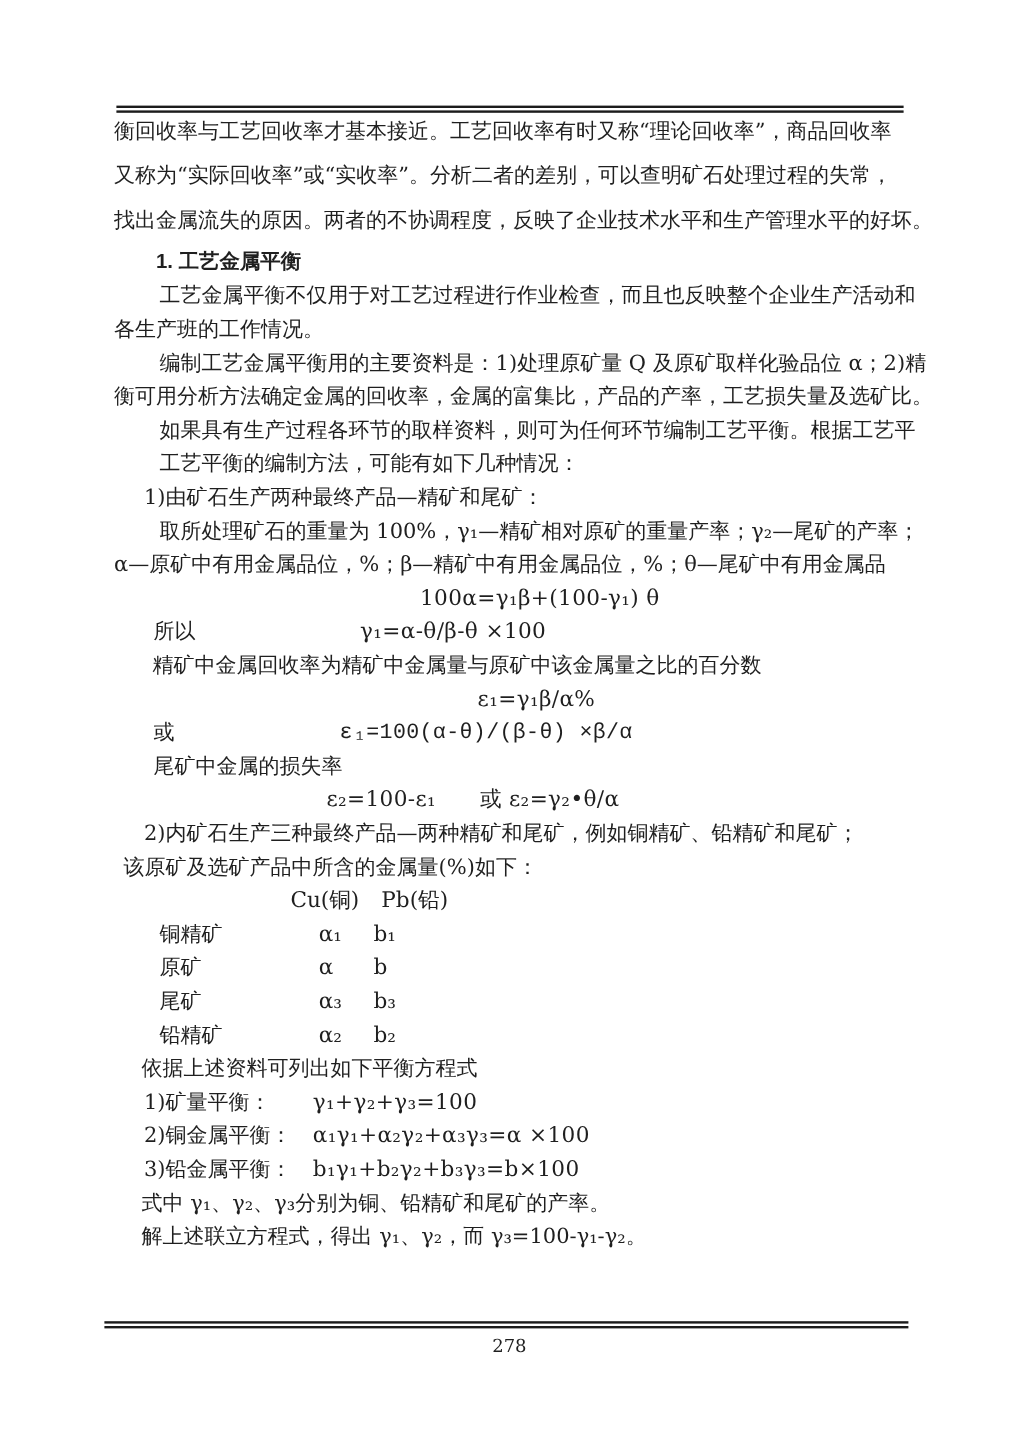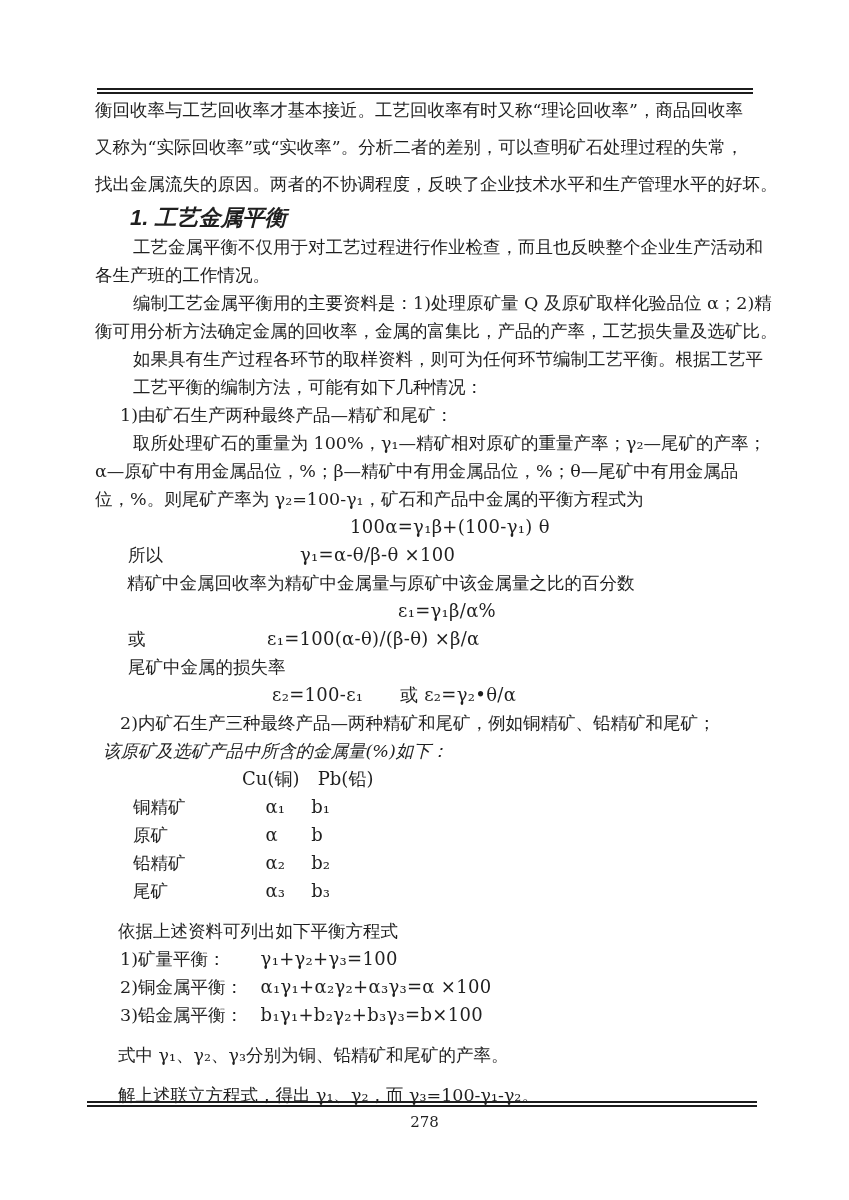--- a/index.html
+++ b/index.html
@@ -12,32 +12,32 @@
   .rule {
     position:absolute; height:2px; box-sizing:content-box;
     border-top:2px solid #1c1c1c; border-bottom:2px solid #1c1c1c;
   }
   .rule-top    { left:97px;  top:88px;   width:656px; }
   .rule-bottom { left:87px;  top:1101px; width:670px; }
   .content { position:absolute; left:95px; top:92px; width:668px; }
   .ln { position:relative; height:28px; line-height:28px; font-size:17.5px; white-space:nowrap; }
   .lh37 { height:37px; line-height:37px; }
   .heading {
-    height:30px; line-height:30px; font-weight:700; font-size:22px;
-    font-family:"Liberation Sans","DejaVu Sans",sans-serif; padding-left:35px;font-style:italic;
+    height:30px; line-height:30px; font-weight:700; font-size:17px;
+    font-family:"Liberation Sans","DejaVu Sans",sans-serif; padding-left:35px;
   }
   .ind38 { padding-left:38px; }
   .ind33 { padding-left:33px; }
   .ind32 { padding-left:32px; }
   .ind25 { padding-left:25px; }
-  .ind23 { padding-left:23px;margin-top:12px; }
-  .ind8  { padding-left:8px;font-style:italic;  }
+  .ind23 { padding-left:23px; }
+  .ind8  { padding-left:8px;  }
   .fx { font-size:18px; letter-spacing:0.3px; }
   .abs { position:absolute; top:0; }
-  .f1 { left:255px; } .f2 { left:205px; } .f3 { left:303px;text-align:center; } .f4 { left:172px; } .f5 { left:177px; }
+  .f1 { left:255px; } .f2 { left:205px; } .f3 { left:303px;text-align:center; } .f4 { left:188px;font-family:Liberation Mono, monospace; } .f5 { left:177px; }
   .eqlab { display:inline-block; min-width:135px; }
   .thead { padding-left:147px; font-size:18px; }
   .thc { display:inline-block; min-width:70px; }
   .trow { padding-left:38px; }
   .tlab { display:inline-block; width:127px; }
   .tc1  { display:inline-block; width:40px; font-size:18px; }
   .tc2  { font-size:18px; }
   .page-num {
     position:absolute; top:1110px; left:0; width:849px;
     text-align:center; font-size:15px; height:24px; line-height:24px;
@@ -63,21 +63,20 @@
     <div class="ln ind38">编制工艺金属平衡用的主要资料是：1)处理原矿量 Q 及原矿取样化验品位 α；2)精</div>
 
     <div class="ln">衡可用分析方法确定金属的回收率，金属的富集比，产品的产率，工艺损失量及选矿比。</div>
     <div class="ln ind38">如果具有生产过程各环节的取样资料，则可为任何环节编制工艺平衡。根据工艺平</div>
 
     <div class="ln ind38">工艺平衡的编制方法，可能有如下几种情况：</div>
     <div class="ln ind25">1)由矿石生产两种最终产品—精矿和尾矿：</div>
 
     <div class="ln ind38">取所处理矿石的重量为 100%，γ₁—精矿相对原矿的重量产率；γ₂—尾矿的产率；</div>
     <div class="ln">α—原矿中有用金属品位，%；β—精矿中有用金属品位，%；θ—尾矿中有用金属品</div>
-    <div class="ln">位，%。则尾矿产率为 γ₂=100-γ₁，矿石和产品中金属的平衡方程式为</div>
 
     <div class="ln">
       <span class="fx abs f1">100α=γ₁β+(100-γ₁) θ</span>
     </div>
 
     <div class="ln">
       <span class="ind33">所以</span>
       <span class="fx abs f2">γ₁=α-θ/β-θ ×100</span>
     </div>
 
@@ -110,28 +109,28 @@
         <span class="tlab">铜精矿</span>
         <span class="tc1">α₁</span>
         <span class="tc2">b₁</span>
       </div>
       <div class="ln trow">
         <span class="tlab">原矿</span>
         <span class="tc1">α</span>
         <span class="tc2">b</span>
       </div>
       <div class="ln trow">
+        <span class="tlab">尾矿</span>
+        <span class="tc1">α₃</span>
+        <span class="tc2">b₃</span>
+      </div>
+      <div class="ln trow">
         <span class="tlab">铅精矿</span>
         <span class="tc1">α₂</span>
         <span class="tc2">b₂</span>
-      </div>
-      <div class="ln trow">
-        <span class="tlab">尾矿</span>
-        <span class="tc1">α₃</span>
-        <span class="tc2">b₃</span>
       </div>
     </div>
 
     <div class="ln ind23">依据上述资料可列出如下平衡方程式</div>
 
     <div class="ln ind25">
       <span class="eqlab">1)矿量平衡：</span>
       <span class="fx">γ₁+γ₂+γ₃=100</span>
     </div>
     <div class="ln ind25">

